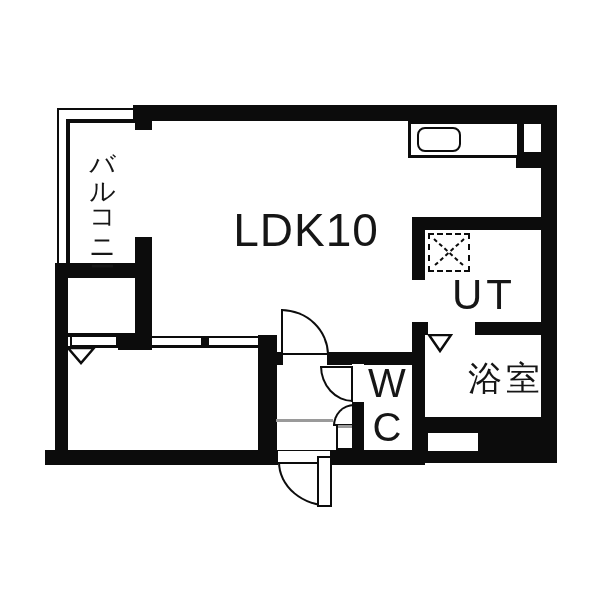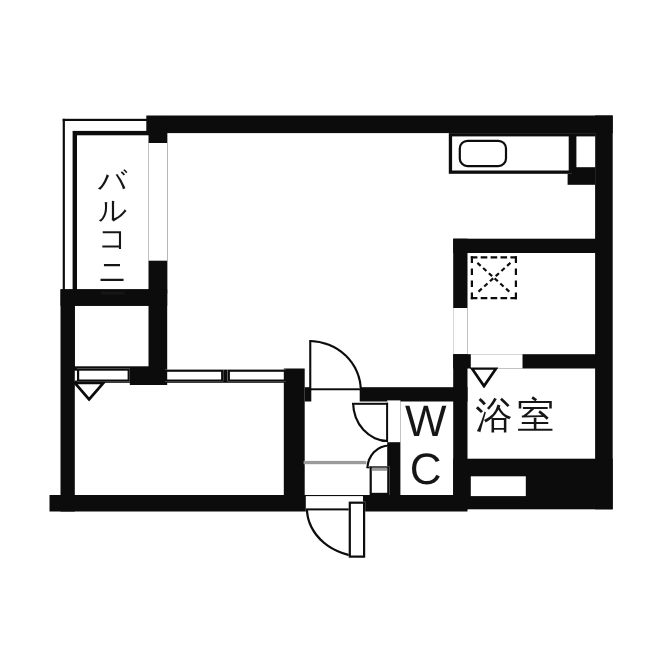--- a/index.html
+++ b/index.html
@@ -91,16 +91,18 @@
   <div class="abs gray" style="left:276px;top:419px;width:57px;height:3px"></div>
 
   <svg class="abs" style="left:66px;top:347px" width="30" height="18">
     <polygon points="2,1 28,1 15,16" fill="#fff" stroke="#0c0c0c" stroke-width="2.5"></polygon>
   </svg>
   <svg class="abs" style="left:427px;top:334px" width="26" height="19">
     <polygon points="2,1 24,1 13,17" fill="#fff" stroke="#0c0c0c" stroke-width="2.5"></polygon>
   </svg>
 
   <div class="abs label vtext" style="left:89px;top:127px;width:28px;height:134px;font-size:26px">バルコニー</div>
+  <div class="abs label" style="left:236px;top:204px;width:140px;height:52px;font-size:46px;letter-spacing:1px">LDK10</div>
   <div class="abs label vup" style="left:364px;top:362px;width:46px;height:86px;font-size:40px">WC</div>
-  <div class="abs label" style="left:424px;top:358px;width:92px;height:40px;font-size:34px;letter-spacing:4px">浴室</div>
+  <div class="abs label" style="left:444px;top:272px;width:80px;height:46px;font-size:42px;letter-spacing:4px">UT</div>
+  <div class="abs label" style="left:460px;top:358px;width:92px;height:40px;font-size:34px;letter-spacing:4px">浴室</div>
 
 </div>
 
 </body></html>

